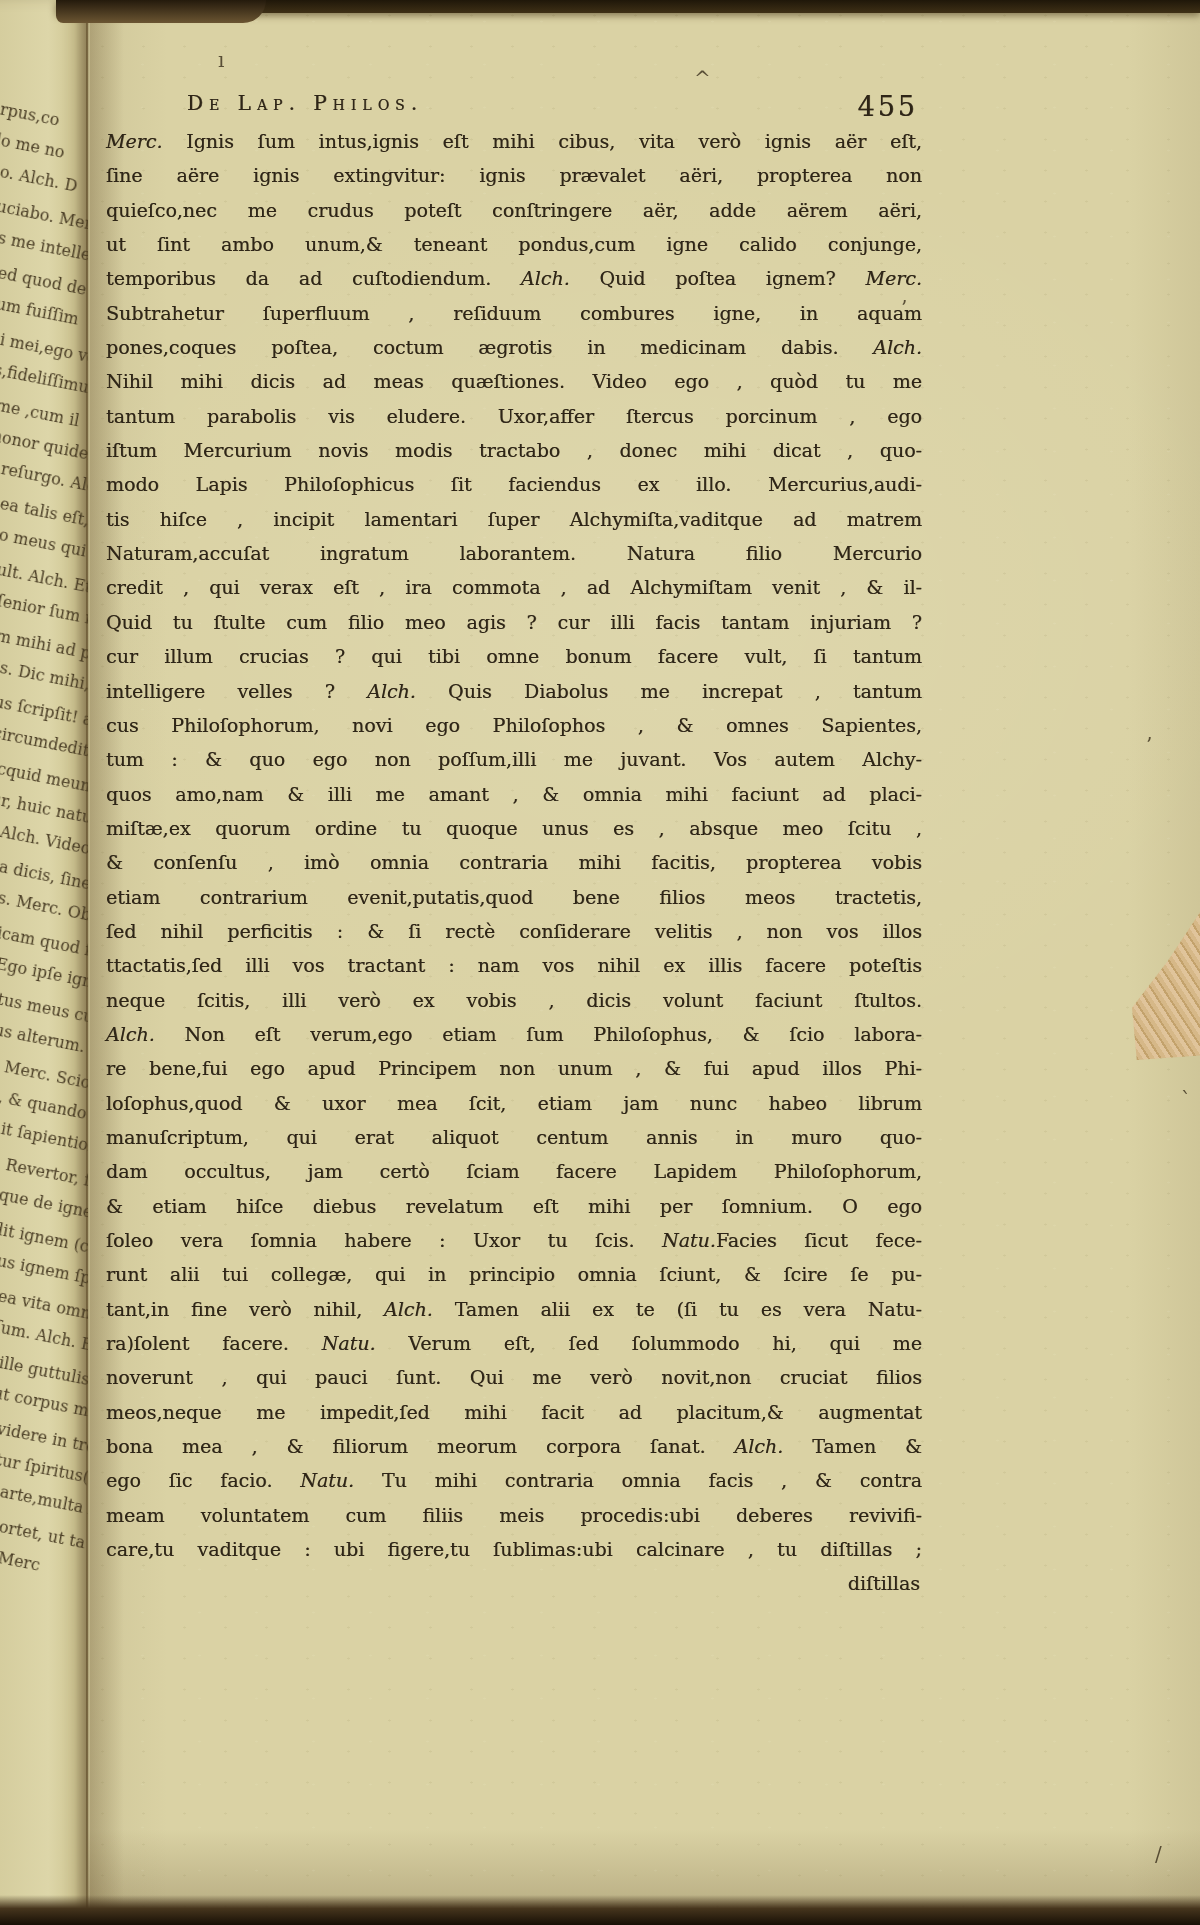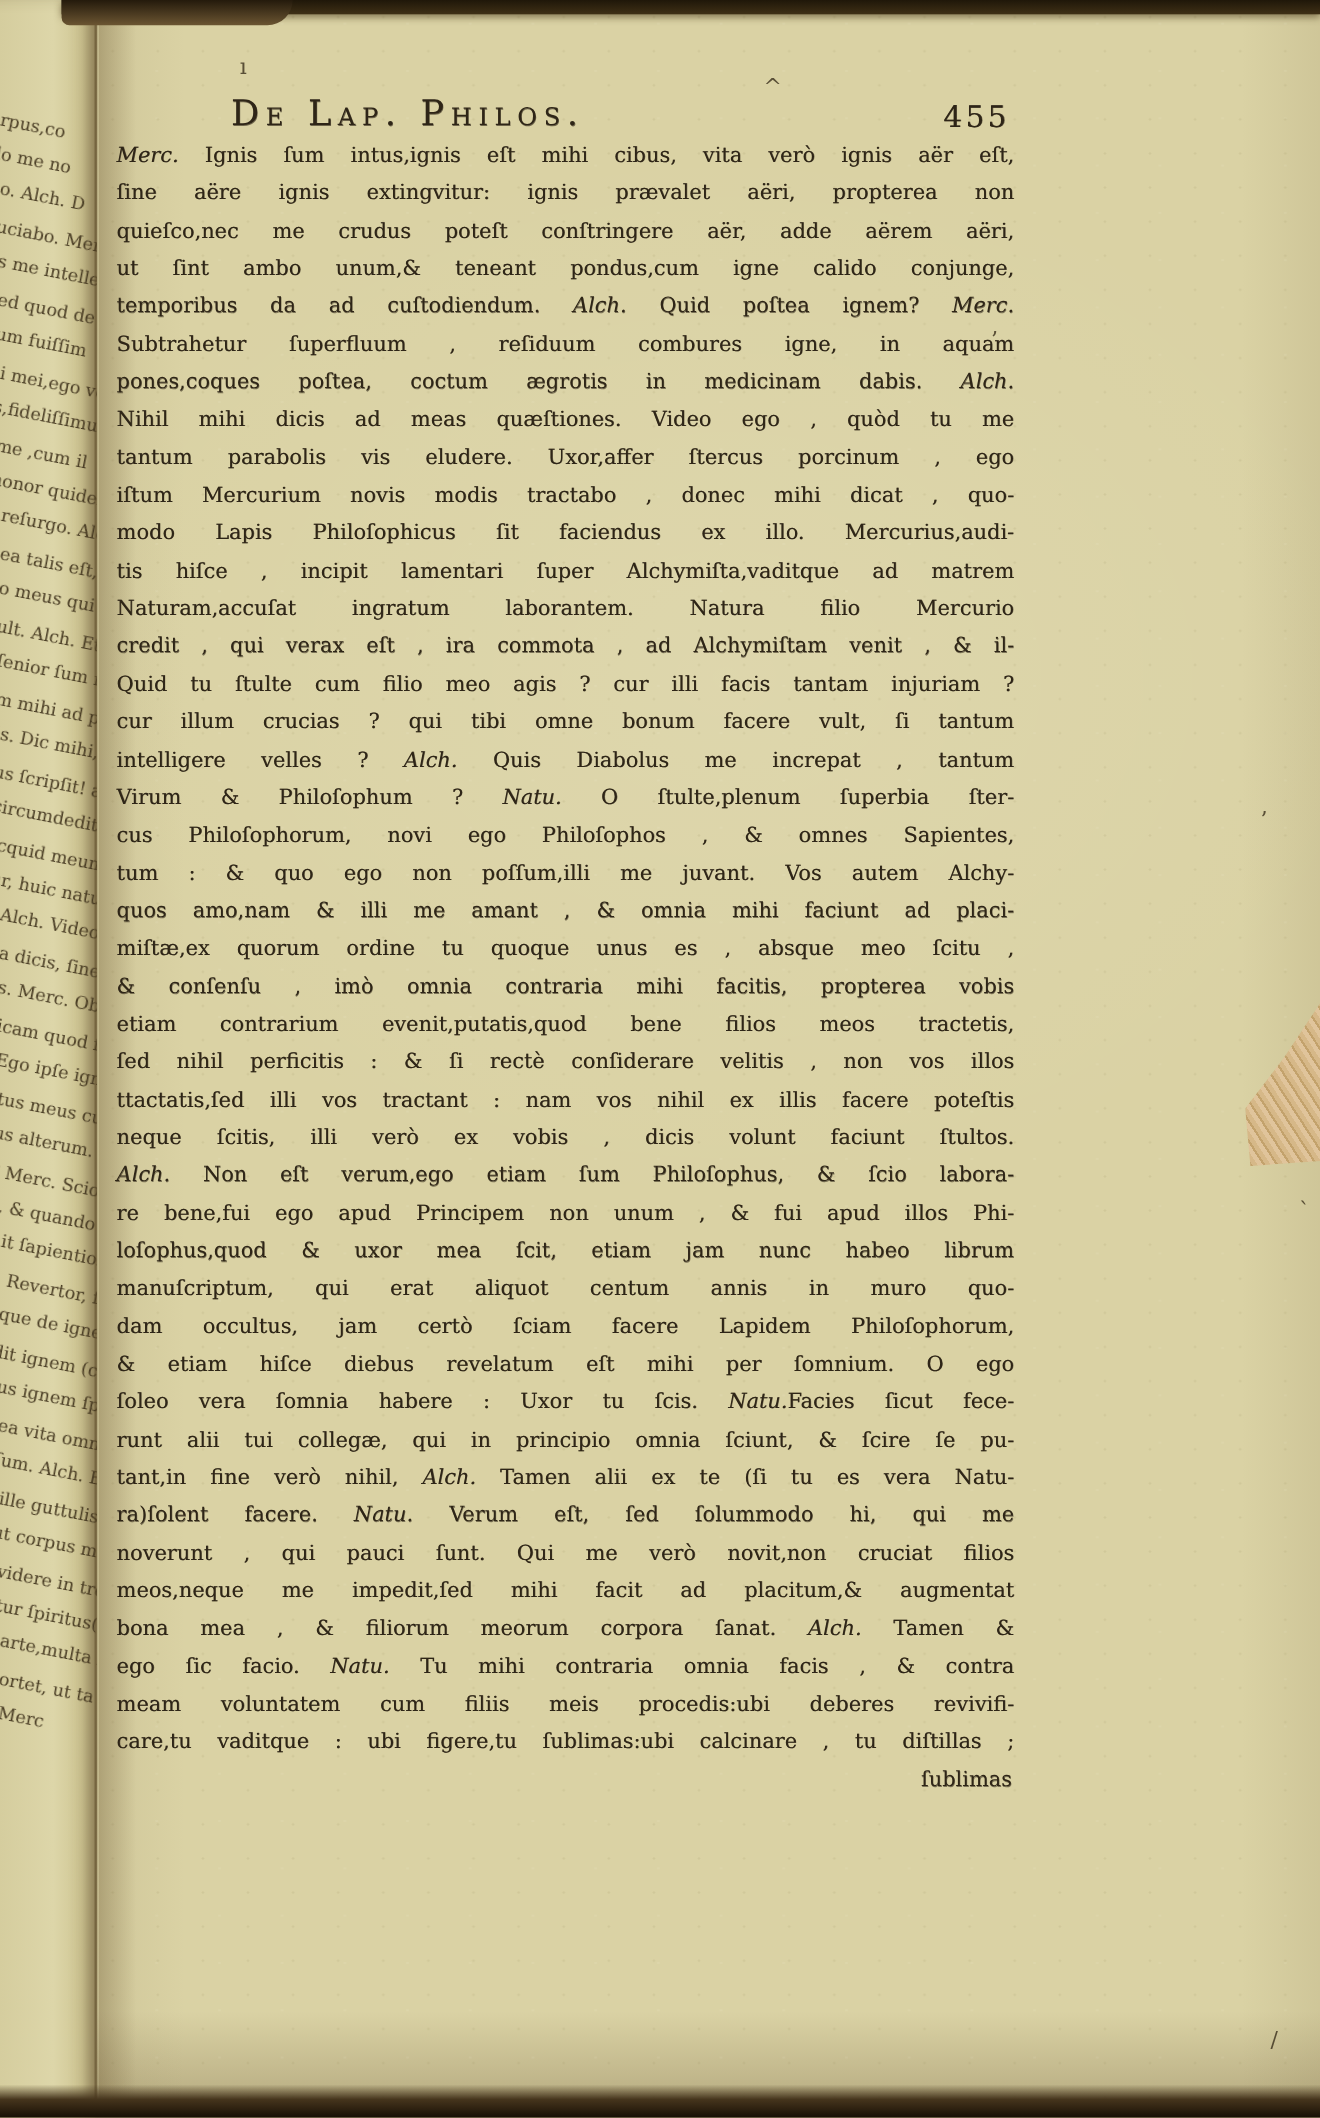--- a/index.html
+++ b/index.html
@@ -40,22 +40,22 @@
     background:linear-gradient(to top,#170f05,#46351d 55%,rgba(70,53,29,0));}
   
   .bookmark{position:absolute;right:0;top:906px;width:68px;height:154px;z-index:3;
     background:repeating-linear-gradient(57deg,#e0c49b 0 4px,#c3a26c 4px 6px,#d6b888 6px 10px,#b6financial96 0);
     background:repeating-linear-gradient(57deg,#e0c49b 0 4px,#c3a26c 4px 6px,#d6b888 6px 10px);
     clip-path:polygon(100% 4%, 52% 36%, 0 66%, 7% 100%, 100% 97%);
     filter:drop-shadow(-2px 2px 2px rgba(90,70,40,0.4));}
   
   .text-block{position:absolute;left:106px;top:86px;width:816px;z-index:4;}
   .page-head{position:relative;height:38px;}
-  .title{display:inline-block;margin-left:104px;font-variant:small-caps;
-    font-size:32px;line-height:34px;letter-spacing:6px;
+  .title{display:inline-block;margin-left:81px;font-variant:small-caps;
+    font-size:20px;line-height:34px;letter-spacing:6px;
     text-shadow:0.5px 0.3px 0 rgba(40,30,18,0.6);}
   .pagenum{position:absolute;right:4px;top:5px;font-size:27px;letter-spacing:3px;
     text-shadow:0.5px 0.3px 0 rgba(40,30,18,0.6);}
   .text-body{font-size:19px;line-height:34.35px;
     text-shadow:0.4px 0.2px 0 rgba(44,34,20,0.55);}
   .line{text-align:justify;text-align-last:justify;white-space:normal;}
   .sp{font-style:italic;}
   .catchline{text-align:right;font-size:19px;line-height:34.35px;padding-right:2px;
     text-shadow:0.4px 0.2px 0 rgba(44,34,20,0.55);}
   .mark{position:absolute;font-size:20px;color:#3a2f1c;opacity:0.8;z-index:5;}
@@ -136,21 +136,20 @@
         <div class="line"><span>Nihil mihi dicis ad meas quæſtiones. Video ego , quòd tu me</span></div>
         <div class="line"><span>tantum parabolis vis eludere. Uxor,affer ſtercus porcinum , ego</span></div>
         <div class="line"><span>iſtum Mercurium novis modis tractabo , donec mihi dicat , quo-</span></div>
         <div class="line"><span>modo Lapis Philoſophicus ſit faciendus ex illo. Mercurius,audi-</span></div>
         <div class="line"><span>tis hiſce , incipit lamentari ſuper Alchymiſta,vaditque ad matrem</span></div>
         <div class="line"><span>Naturam,accuſat ingratum laborantem. Natura filio Mercurio</span></div>
         <div class="line"><span>credit , qui verax eſt , ira commota , ad Alchymiſtam venit , &amp; il-</span></div>
         <div class="line"><span>Quid tu ſtulte cum filio meo agis ? cur illi facis tantam injuriam ?</span></div>
         <div class="line"><span>cur illum crucias ? qui tibi omne bonum facere vult, ſi tantum</span></div>
         <div class="line"><span>intelligere velles ? </span><span class="sp">Alch.</span><span> Quis Diabolus me increpat , tantum</span></div>
-        <div class="line"><span>Virum &amp; Philoſophum ? </span><span class="sp">Natu.</span><span> O ſtulte,plenum ſuperbia ſter-</span></div>
         <div class="line"><span>cus Philoſophorum, novi ego Philoſophos , &amp; omnes Sapientes,</span></div>
         <div class="line"><span>tum : &amp; quo ego non poſſum,illi me juvant. Vos autem Alchy-</span></div>
         <div class="line"><span>quos amo,nam &amp; illi me amant , &amp; omnia mihi faciunt ad placi-</span></div>
         <div class="line"><span>miſtæ,ex quorum ordine tu quoque unus es , absque meo ſcitu ,</span></div>
         <div class="line"><span>&amp; conſenſu , imò omnia contraria mihi facitis, propterea vobis</span></div>
         <div class="line"><span>etiam contrarium evenit,putatis,quod bene filios meos tractetis,</span></div>
         <div class="line"><span>ſed nihil perficitis : &amp; ſi rectè conſiderare velitis , non vos illos</span></div>
         <div class="line"><span>ttactatis,ſed illi vos tractant : nam vos nihil ex illis facere poteſtis</span></div>
         <div class="line"><span>neque ſcitis, illi verò ex vobis , dicis volunt faciunt ſtultos.</span></div>
         <div class="line"><span class="sp">Alch.</span><span> Non eſt verum,ego etiam ſum Philoſophus, &amp; ſcio labora-</span></div>
@@ -163,21 +162,21 @@
         <div class="line"><span>runt alii tui collegæ, qui in principio omnia ſciunt, &amp; ſcire ſe pu-</span></div>
         <div class="line"><span>tant,in fine verò nihil, </span><span class="sp">Alch.</span><span> Tamen alii ex te (ſi tu es vera Natu-</span></div>
         <div class="line"><span>ra)ſolent facere. </span><span class="sp">Natu.</span><span> Verum eſt, ſed ſolummodo hi, qui me</span></div>
         <div class="line"><span>noverunt , qui pauci ſunt. Qui me verò novit,non cruciat filios</span></div>
         <div class="line"><span>meos,neque me impedit,ſed mihi facit ad placitum,&amp; augmentat</span></div>
         <div class="line"><span>bona mea , &amp; filiorum meorum corpora ſanat. </span><span class="sp">Alch.</span><span> Tamen &amp;</span></div>
         <div class="line"><span>ego ſic facio. </span><span class="sp">Natu.</span><span> Tu mihi contraria omnia facis , &amp; contra</span></div>
         <div class="line"><span>meam voluntatem cum filiis meis procedis:ubi deberes revivifi-</span></div>
         <div class="line"><span>care,tu vaditque : ubi figere,tu ſublimas:ubi calcinare , tu diſtillas ;</span></div>
       </div>
-    <div class="catchline">ſublimas</div>
+    <div class="catchline">diſtillas</div>
   </div>
 
   <div class="edge-top"></div>
   <div class="edge-bottom"></div>
 <span class="mark" style="left: 218px; top: 48px;">ı</span>
     <span class="mark" style="left: 694px; top: 66px;">^</span>
     <span class="mark" style="left: 901px; top: 296px;">’</span>
     <span class="mark" style="left: 1146px; top: 733px;">’</span>
     <span class="mark" style="left: 1181px; top: 1088px;">`</span>
     <span class="mark" style="left: 1155px; top: 1842px;">/</span>

